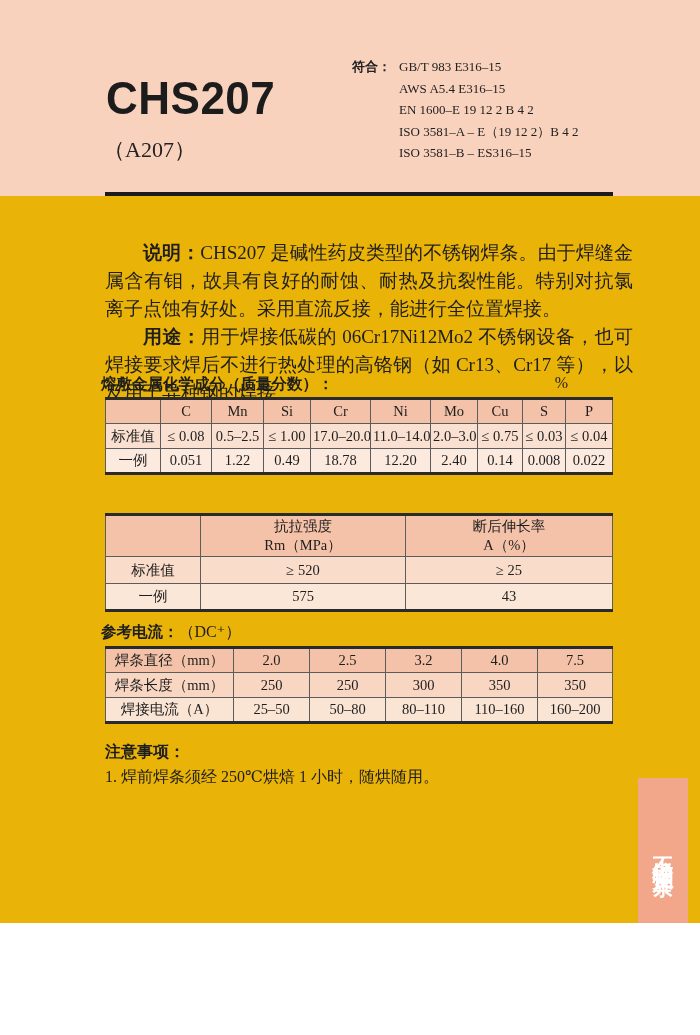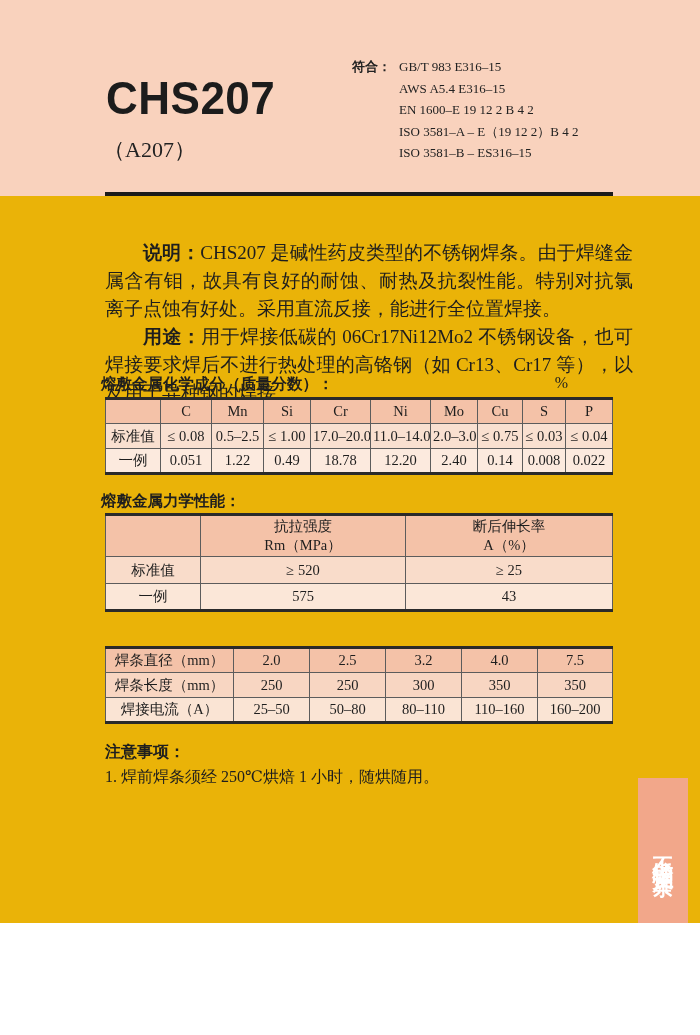--- a/index.html
+++ b/index.html
@@ -132,23 +132,20 @@
       <td>18.78</td>
       <td>12.20</td>
       <td>2.40</td>
       <td>0.14</td>
       <td>0.008</td>
       <td>0.022</td>
     </tr>
   </tbody>
     </table>
 
-  <div class="sec-title sec-mech">
-    <span>熔敷金属力学性能：</span>
-  </div>
   <table class="t2">
     <colgroup>
         <col style="width:95px">
         <col style="width:205px">
         <col style="width:207px">
       </colgroup>
     <tbody>
         <tr class="hdr">
       <th></th>
       <th class="hdr2">
@@ -166,20 +163,23 @@
       <td>≥ 25</td>
     </tr>
     <tr class="row-b drow">
       <td>一例</td>
       <td>575</td>
       <td>43</td>
     </tr>
   </tbody>
     </table>
 
+  <div class="sec-title sec-curr">
+    <span><span>参考电流：</span><span class="unit" style="margin:0">（DC⁺）</span></span>
+  </div>
   <table class="t3">
     <colgroup>
         <col style="width:128px">
         <col style="width:76px">
         <col style="width:76px">
         <col style="width:76px">
         <col style="width:76px">
         <col style="width:75px">
       </colgroup>
     <tbody>

